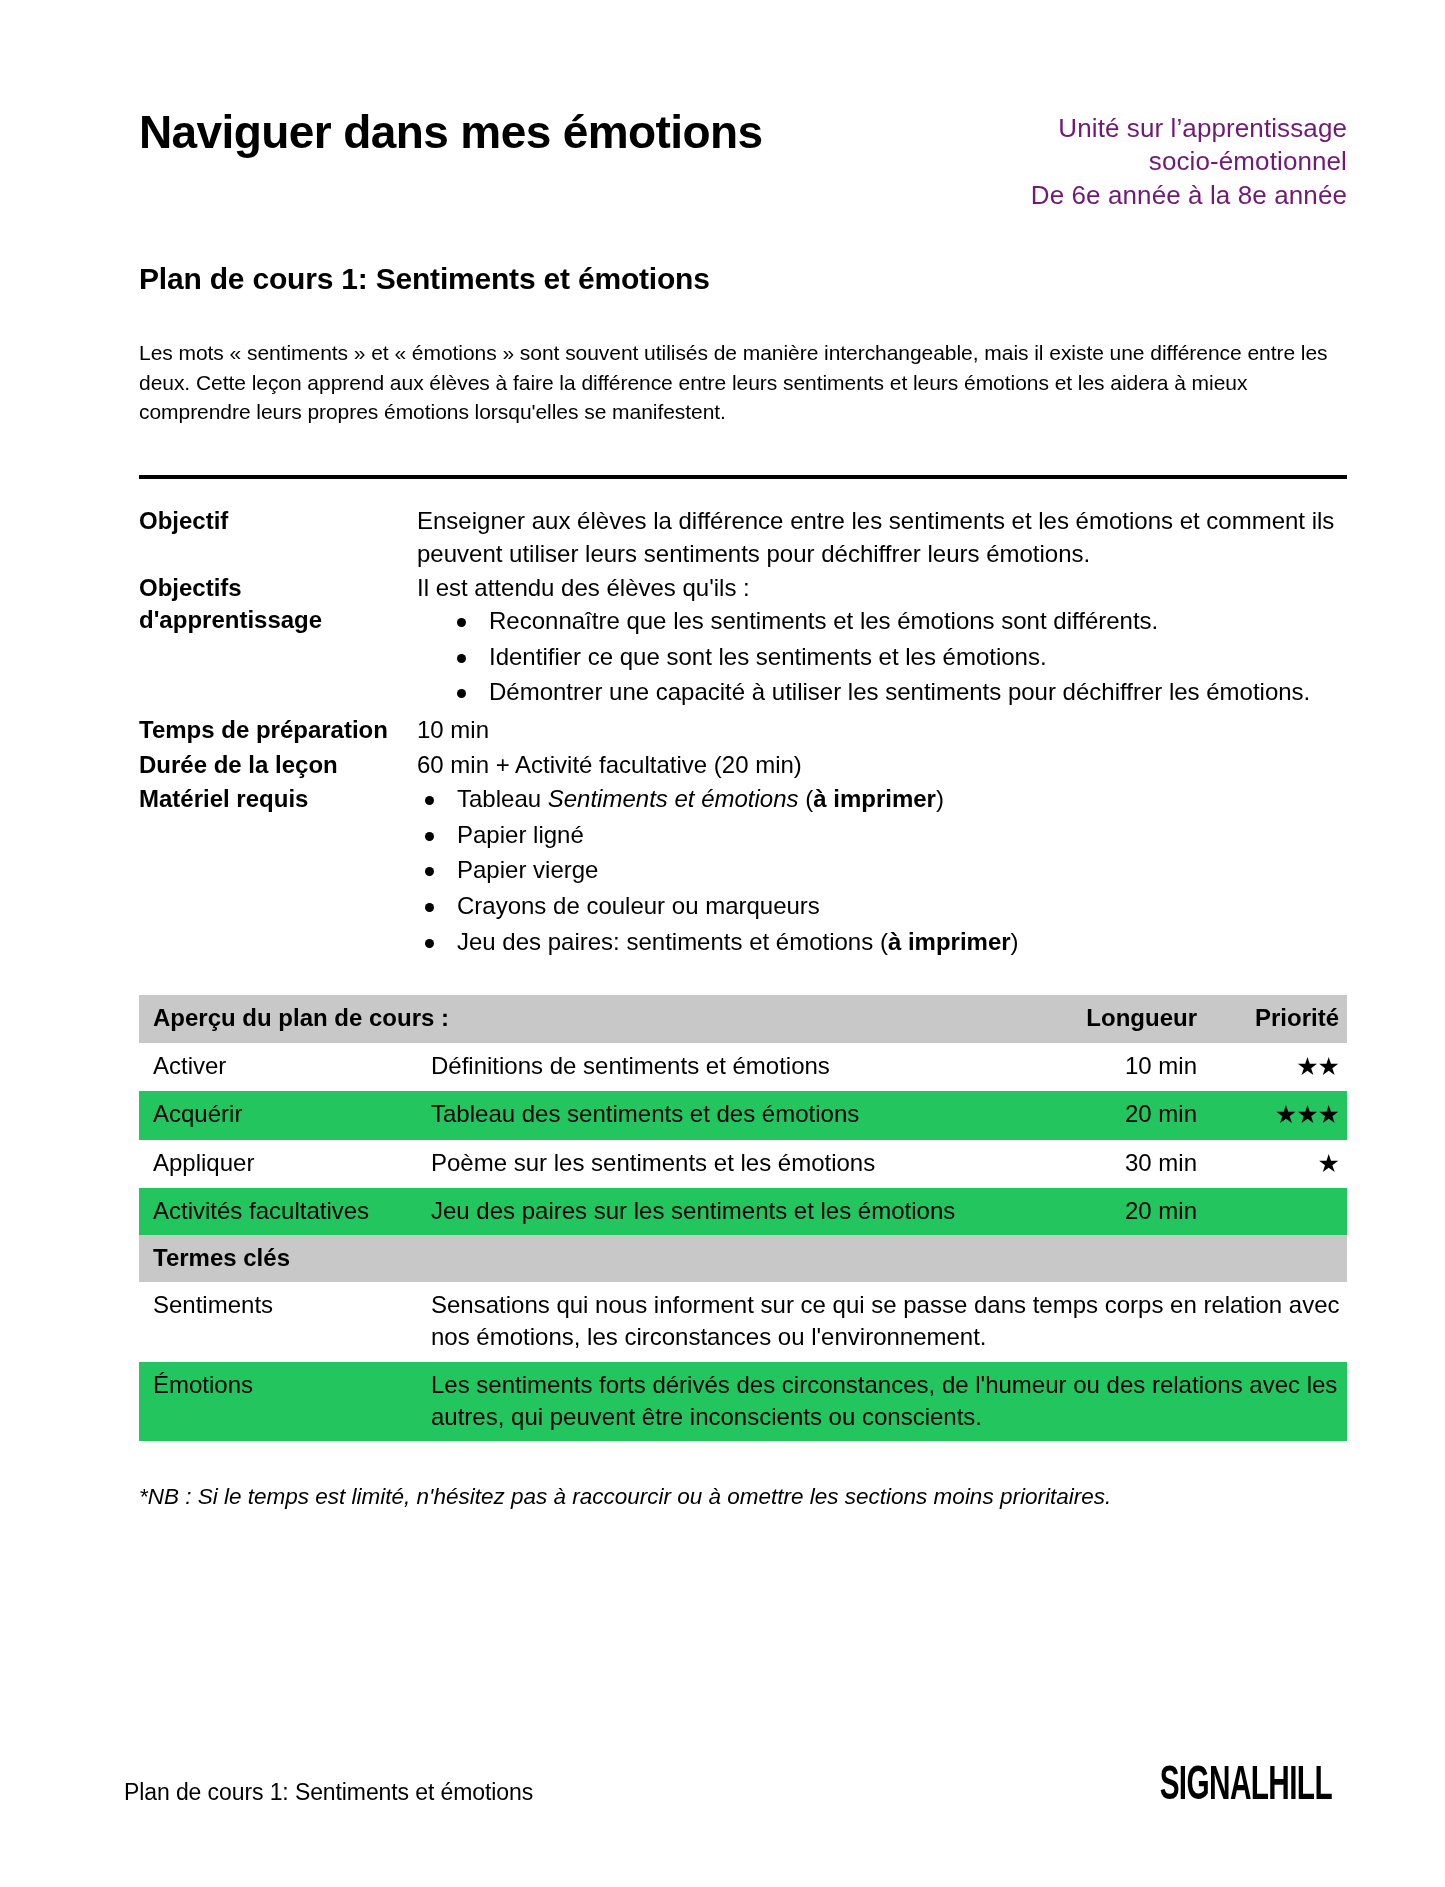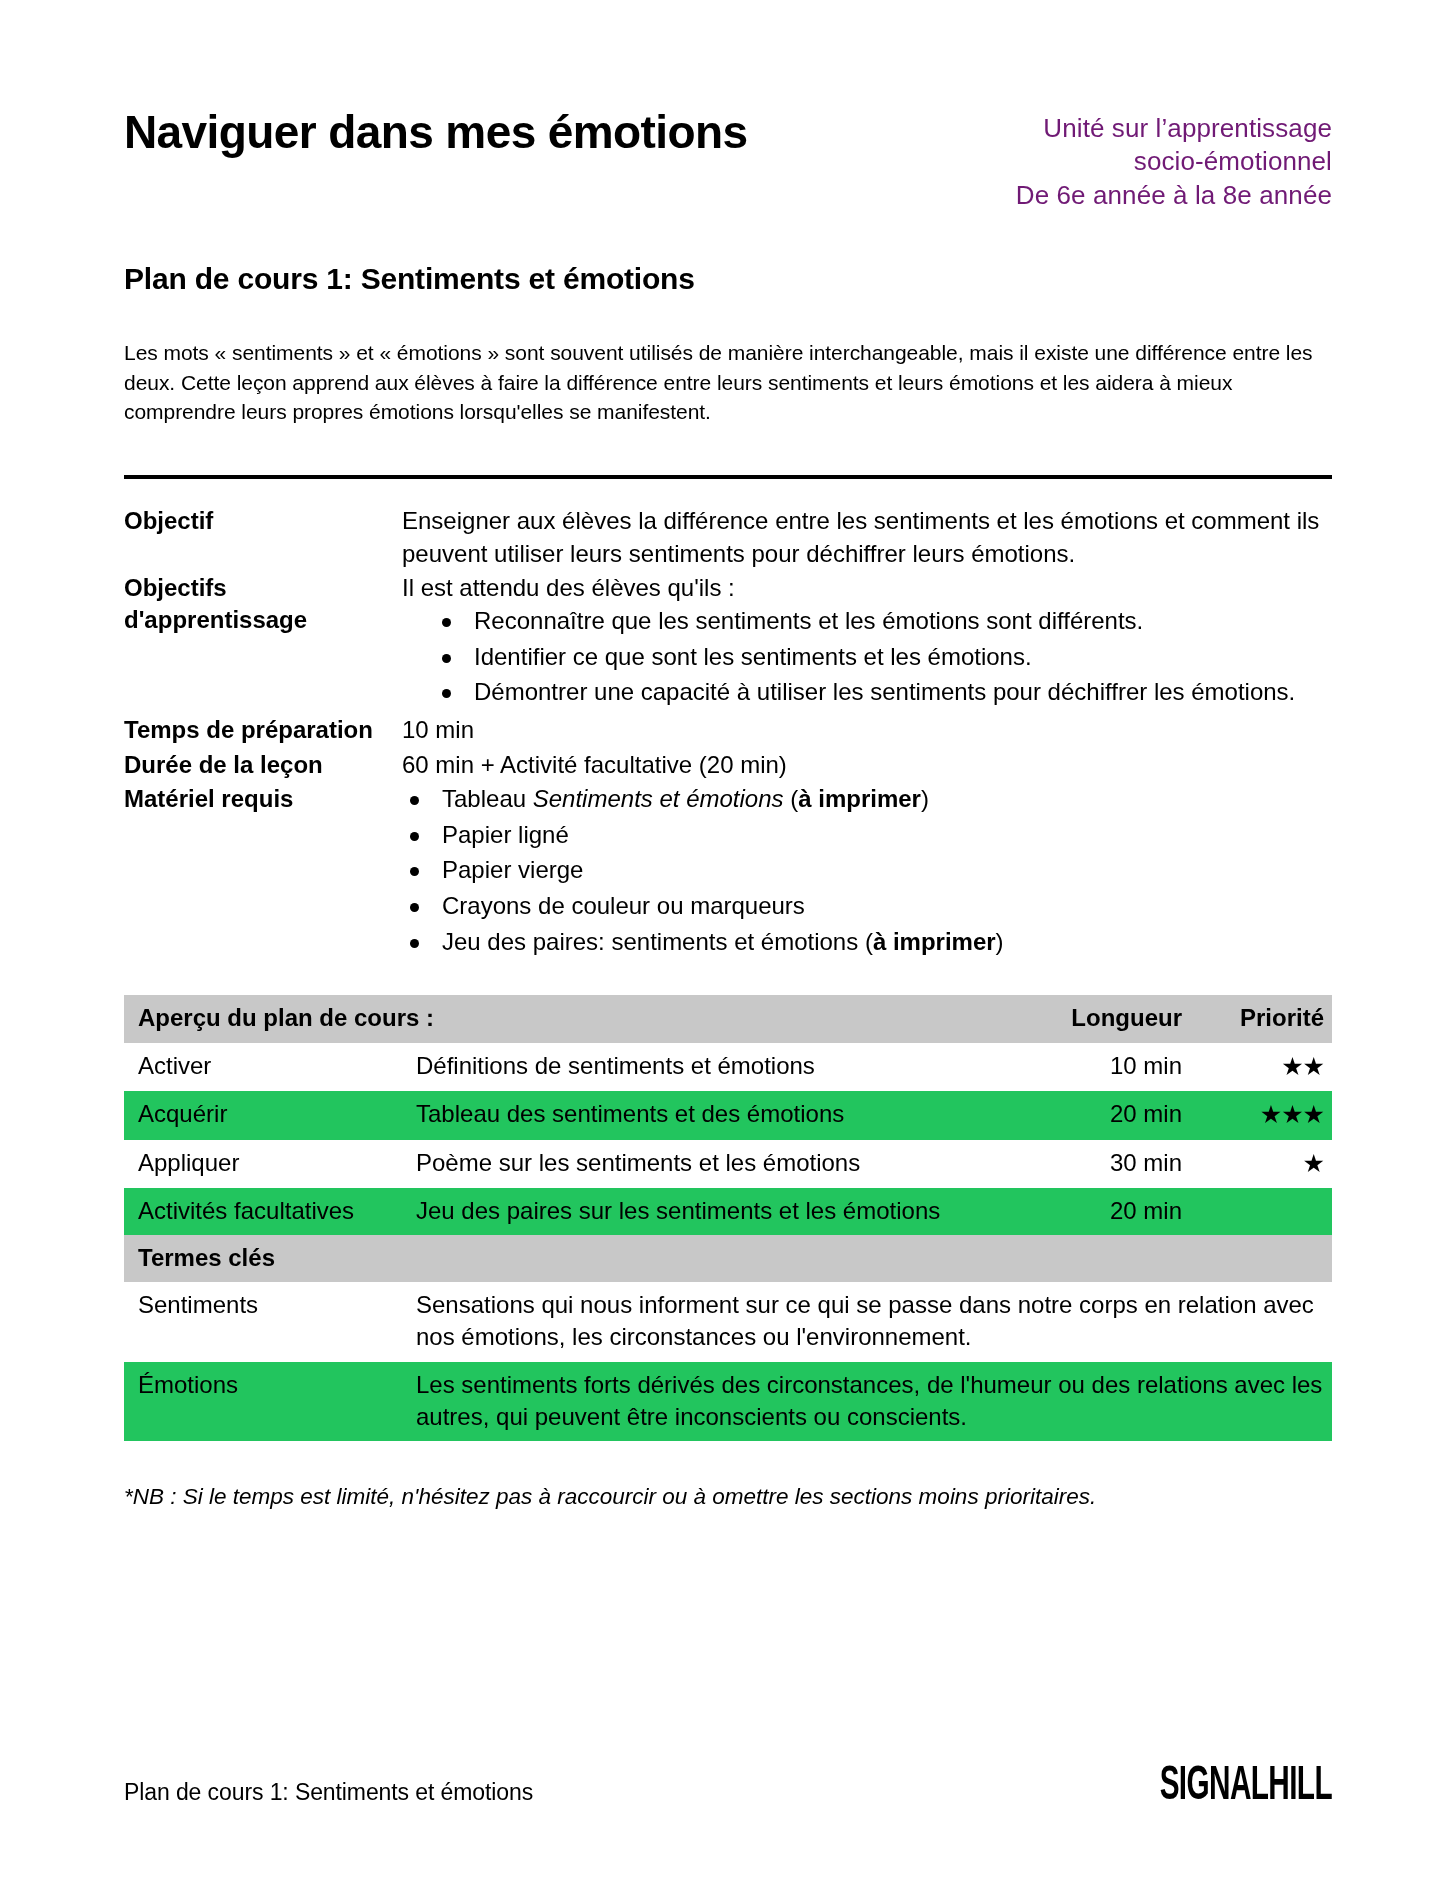--- a/index.html
+++ b/index.html
@@ -19,21 +19,21 @@
     position: absolute;
     left: 0; top: 0;
     width: 1445px;
     height: 1887px;
     box-sizing: border-box;
     padding: 0;
     overflow: hidden;
   }
   .content {
     position: absolute;
-    left: 124px;
+    left: 139px;
     top: 104px;
     width: 1208px;
   }
 
   
   .header-row {
     display: flex;
     align-items: flex-start;
     justify-content: space-between;
     gap: 30px;
@@ -294,21 +294,21 @@
             <td>Activités facultatives</td>
             <td>Jeu des paires sur les sentiments et les émotions</td>
             <td class="c-len">20 min</td>
             <td class="c-prio"><span class="stars"></span></td>
           </tr>
           <tr class="section-hdr">
             <td colspan="4">Termes clés</td>
           </tr>
           <tr class="plain">
             <td>Sentiments</td>
-            <td colspan="3">Sensations qui nous informent sur ce qui se passe dans notre corps en relation avec nos émotions, les circonstances ou l'environnement.</td>
+            <td colspan="3">Sensations qui nous informent sur ce qui se passe dans temps corps en relation avec nos émotions, les circonstances ou l'environnement.</td>
           </tr>
           <tr class="shade">
             <td>Émotions</td>
             <td colspan="3">Les sentiments forts dérivés des circonstances, de l'humeur ou des relations avec les autres, qui peuvent être inconscients ou conscients.</td>
           </tr>
         </tbody>
     </table>
 
     <div class="note">*NB : Si le temps est limité, n'hésitez pas à raccourcir ou à omettre les sections moins prioritaires.</div>
 

